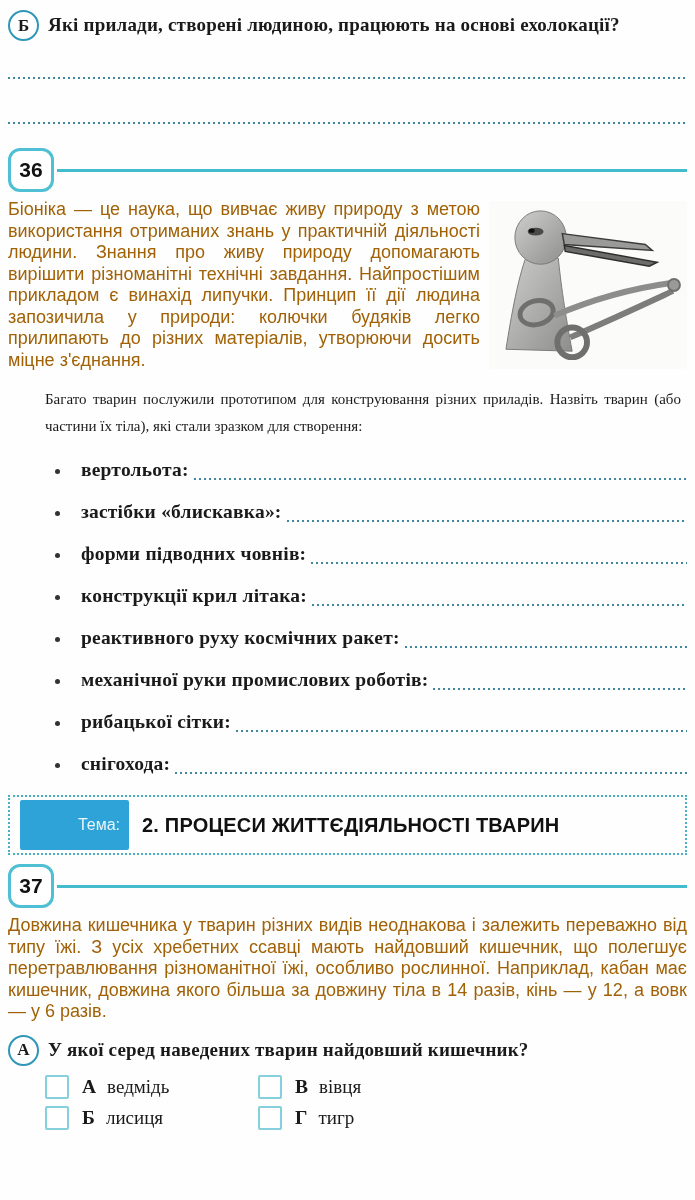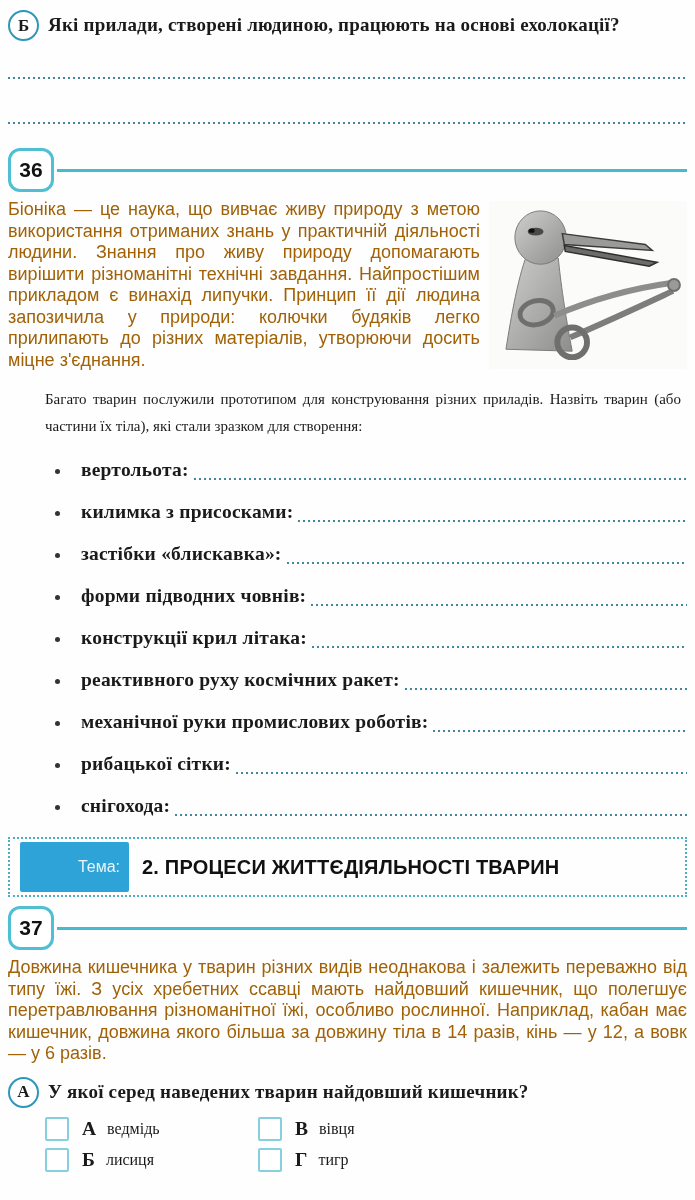--- a/index.html
+++ b/index.html
@@ -86,21 +86,21 @@
   .options{
     display:grid;grid-template-columns:213px auto;grid-template-rows:repeat(2,auto);
     grid-auto-flow:column;row-gap:7px;margin-top:9px;margin-left:37px;
   }
   .option{display:flex;align-items:center;}
   .checkbox{
     width:20px;height:20px;border:2px solid #86cfdd;border-radius:2px;background:#fff;
     flex:0 0 auto;
   }
   .opt-letter{font-weight:bold;font-size:19.5px;margin:0 11px 0 13px;}
-  .opt-text{font-size:16px;text-align:center;}
+  .opt-text{font-size:19px;text-align:center;}
 </style>
 </head>
 <body>
 
 <div class="page">
 
   <div class="question-row row-b">
     <div class="q-circle">Б</div>
     <div class="q-text">Які прилади, створені людиною, працюють на основі ехолокації?</div>
   </div>
@@ -149,25 +149,20 @@
   <div class="prompt">Багато тварин послужили прототипом для конструювання різних приладів. Назвіть тварин (або частини їх тіла), які стали зразком для створення:</div>
 
   <div class="fill-list">
     <div class="fill-item">
       <span class="bullet"></span>
       <span class="fill-label">вертольота:</span>
       <span class="fill-dots dots-line"></span>
     </div>
     <div class="fill-item">
       <span class="bullet"></span>
-      <span class="fill-label">килимка з присосками:</span>
-      <span class="fill-dots dots-line"></span>
-    </div>
-    <div class="fill-item">
-      <span class="bullet"></span>
       <span class="fill-label">застібки «блискавка»:</span>
       <span class="fill-dots dots-line"></span>
     </div>
     <div class="fill-item">
       <span class="bullet"></span>
       <span class="fill-label">форми підводних човнів:</span>
       <span class="fill-dots dots-line"></span>
     </div>
     <div class="fill-item">
       <span class="bullet"></span>

